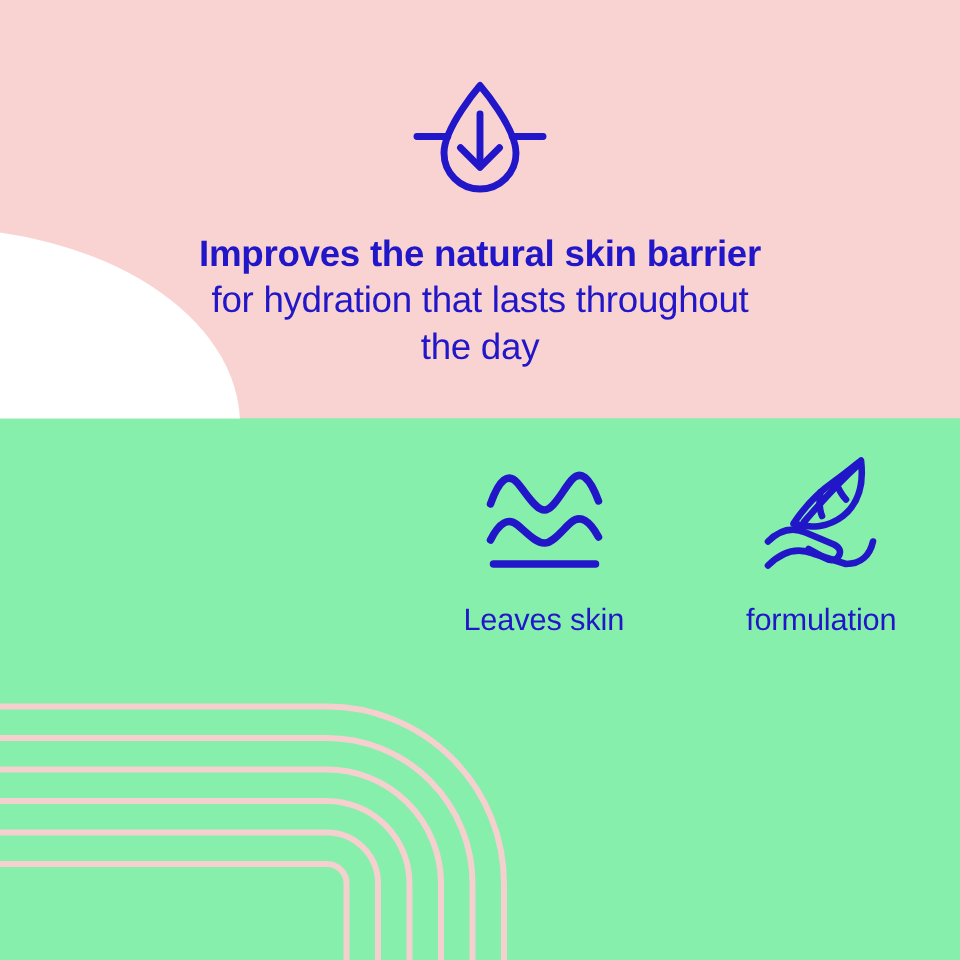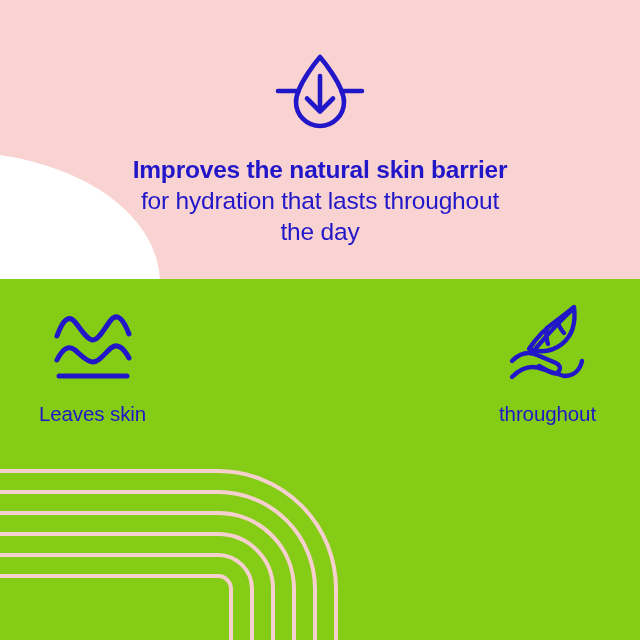--- a/index.html
+++ b/index.html
@@ -87,21 +87,21 @@
     font-weight: 700;
   }
 
   
   .features {
     position: absolute;
     left: 0;
     top: 303px;
     width: 640px;
     display: flex;
-    justify-content: space-between;
+    justify-content: flex-end;
     align-items: flex-start;
   }
   .feature {
     width: 185px;
     text-align: center;
   }
   .feature-icon {
     height: 80px;
     margin: 0 auto 18px auto;
     display: block;
@@ -120,21 +120,21 @@
     display: block;
   }
   .feature-caption .r {
     font-weight: 400;
     display: block;
   }
 </style>
 </head>
 <body>
 
-<div id="canvas" style="--pink: #f9d3d1; --ink: #2116c8; background: #84cc16;">
+<div id="canvas" style="--pink: #f9d3d1; --ink: #2116c8; background: #86efac;">
 
   <div class="pink-block">
     <div class="fill"></div>
     <div class="notch"></div>
   </div>
 
   <div class="arcs">
     <svg width="360" height="190" viewBox="0 0 360 190" fill="none">
       <g stroke="#f6cfcf" stroke-width="4" fill="none" stroke-linecap="round">
         <path d="M0 21 H218 A118 118 0 0 1 336 139 V190" stroke="#f6cfcf"></path>
@@ -195,19 +195,19 @@
 
           <path d="M41 25 C40 31 40 36 42 41"></path>
           <path d="M51 18 C53 23 55 27 58 30"></path>
 
           <path d="M6 58 C14 50 22 48 31 52 L50 60 C54 62 55 65 53 68 C51 71 47 71 44 69 L33 63"></path>
 
           <path d="M6 74 C16 64 26 62 36 66 L58 73 C68 73 74 67 76 58"></path>
         </g>
       </svg>
       <div class="feature-caption">
-        <span class="r">throughout</span>
+        <span class="r">formulation</span>
       </div>
     </div>
 
   </div>
 
 </div>
 
 </body></html>

